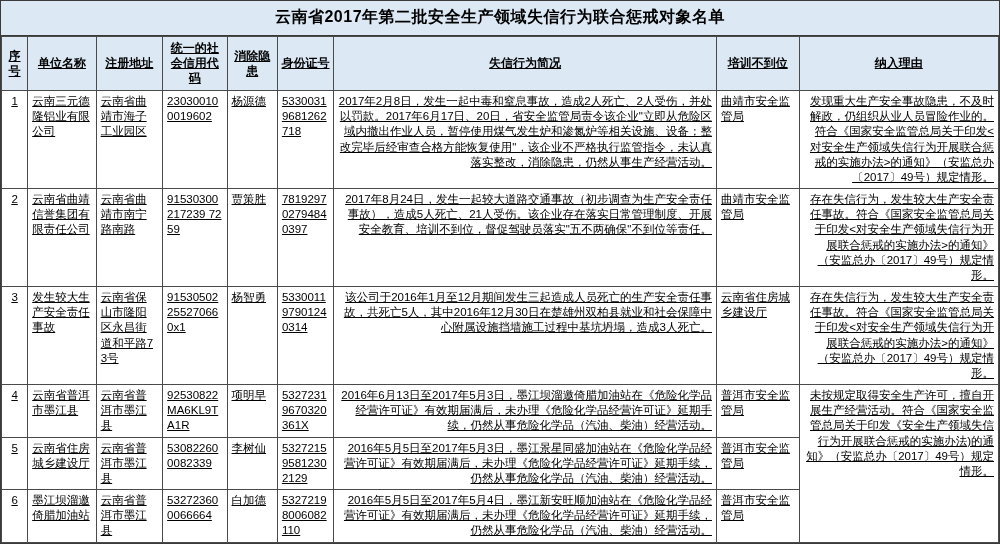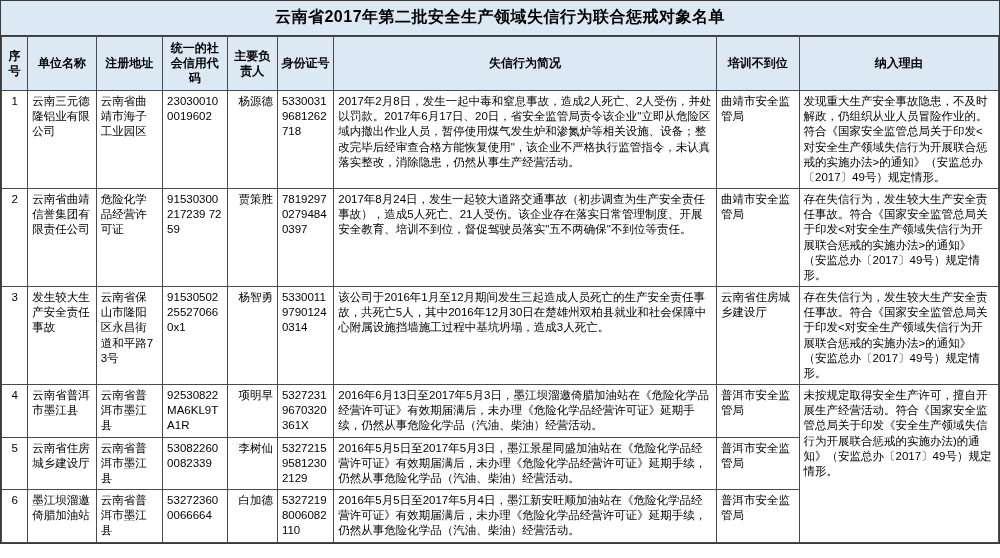--- a/index.html
+++ b/index.html
@@ -29,20 +29,21 @@
   .title-bar .title-text {
     font-size: 16px;
     font-weight: bold;
     letter-spacing: 0.5px;
     color: #000;
   }
   table.main {
     width: 100%;
     border-collapse: collapse;
     table-layout: fixed;
+    text-decoration: underline;
   }
   table.main th, table.main td {
     border: 1px solid #4a4a4a;
     vertical-align: top;
     padding: 3px 4px 3px 4px;
     line-height: 1.32;
     font-size: 11.5px;
     word-break: break-all;
   }
   table.main thead th {
@@ -56,25 +57,25 @@
   }
   td.c-idx {
     text-align: center;
     vertical-align: middle;
     font-size: 12px;
   }
   td.c-name, td.c-addr, td.c-code, td.c-person, td.c-id, td.c-org {
     text-align: left;
   }
   td.c-person {
-    text-align: right;
+    text-align: left;
     vertical-align: middle;
   }
   td.c-reason, td.c-desc {
-    text-align: left;
+    text-align: right;
   }
   .col-idx { width: 26px; }
   .col-name { width: 68px; }
   .col-addr { width: 66px; }
   .col-code { width: 64px; }
   .col-person { width: 50px; }
   .col-id { width: 56px; }
   .col-desc { width: 380px; }
   .col-org { width: 82px; }
   .col-reason { width: 198px; }
@@ -99,21 +100,21 @@
       <col class="col-desc">
       <col class="col-org">
       <col class="col-reason">
     </colgroup>
     <thead>
       <tr>
         <th>序号</th>
         <th>单位名称</th>
         <th>注册地址</th>
         <th>统一的社会信用代码</th>
-        <th>主要负责人</th>
+        <th>消除隐患</th>
         <th>身份证号</th>
         <th>失信行为简况</th>
         <th>培训不到位</th>
         <th>纳入理由</th>
       </tr>
     </thead>
     <tbody>
       <tr>
         <td class="c-idx">1</td>
         <td class="c-name">云南三元德隆铝业有限公司</td>
@@ -121,21 +122,21 @@
         <td class="c-code">230300100019602</td>
         <td class="c-person">杨源德</td>
         <td class="c-id">53300319681262718</td>
         <td class="c-desc">2017年2月8日，发生一起中毒和窒息事故，造成2人死亡、2人受伤，并处以罚款。2017年6月17日、20日，省安全监管局责令该企业"立即从危险区域内撤出作业人员，暂停使用煤气发生炉和渗氮炉等相关设施、设备；整改完毕后经审查合格方能恢复使用"，该企业不严格执行监管指令，未认真落实整改，消除隐患，仍然从事生产经营活动。</td>
         <td class="c-org">曲靖市安全监管局</td>
         <td class="c-reason">发现重大生产安全事故隐患，不及时解政，仍组织从业人员冒险作业的。符合《国家安全监管总局关于印发&lt;对安全生产领域失信行为开展联合惩戒的实施办法&gt;的通知》（安监总办〔2017〕49号）规定情形。</td>
       </tr>
       <tr>
         <td class="c-idx">2</td>
         <td class="c-name">云南省曲靖信誉集团有限责任公司</td>
-        <td class="c-addr">危险化学品经营许可证</td>
+        <td class="c-addr">云南省曲靖市南宁路南路</td>
         <td class="c-code">91530300217239 7259</td>
         <td class="c-person">贾策胜</td>
         <td class="c-id">78192970279484 0397</td>
         <td class="c-desc">2017年8月24日，发生一起较大道路交通事故（初步调查为生产安全责任事故），造成5人死亡、21人受伤。该企业存在落实日常管理制度、开展安全教育、培训不到位，督促驾驶员落实"五不两确保"不到位等责任。</td>
         <td class="c-org">曲靖市安全监管局</td>
         <td class="c-reason">存在失信行为，发生较大生产安全责任事故。符合《国家安全监管总局关于印发&lt;对安全生产领域失信行为开展联合惩戒的实施办法&gt;的通知》（安监总办〔2017〕49号）规定情形。</td>
       </tr>
       <tr>
         <td class="c-idx">3</td>
         <td class="c-name">发生较大生产安全责任事故</td>

